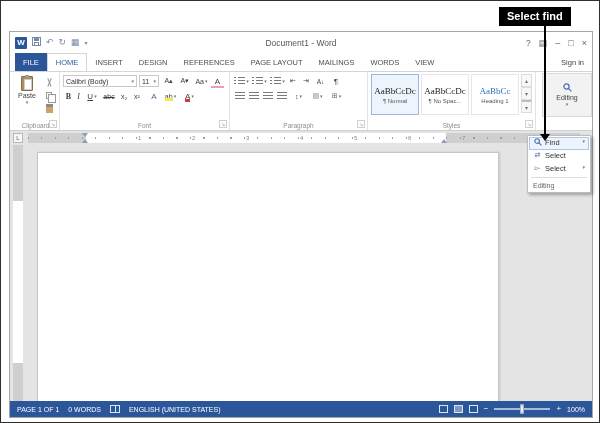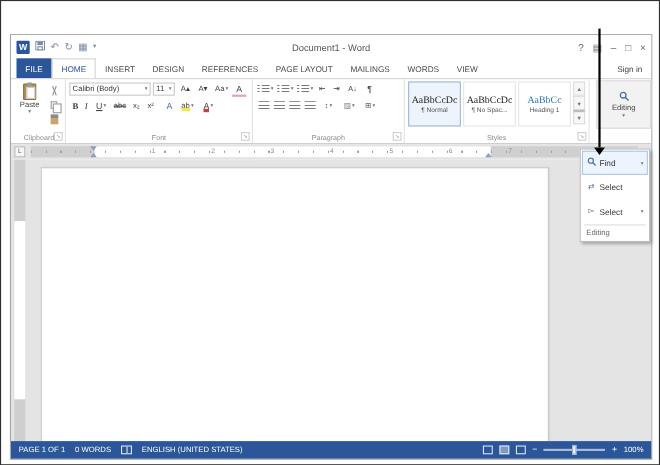--- a/index.html
+++ b/index.html
@@ -91,21 +91,21 @@
 .ind.r{left:413px;bottom:0;border-bottom:4px solid #8ba0b8}
 
 
 .docarea{position:absolute;left:0;top:113px;width:100%;height:256px;background:#e4e4e4;overflow:hidden}
 .vruler{position:absolute;left:3px;top:0;width:10px;height:100%;background:#cfcfcf}
 .vruler-white{position:absolute;left:0;top:56px;width:10px;height:162px;background:#fff}
 .page{position:absolute;left:27px;top:7px;width:462px;height:249px;background:#fff;border:1px solid #c6c6c6;border-bottom:none;box-shadow:1px 0 2px rgba(0,0,0,.12)}
 
 
 .menu{position:absolute;left:517px;top:103px;width:64px;background:#fff;border:1px solid #bdbdbd;box-shadow:2px 2px 3px rgba(0,0,0,.3);z-index:40;padding:1px;font-size:7.5px;color:#333}
-.menu-item{display:flex;align-items:center;height:13px;gap:3px;padding:10px 3px;border:1px solid transparent}
+.menu-item{display:flex;height:13px;gap:3px;padding:0 3px;border:1px solid transparent}
 .menu-item.hl{background:#edf4fd;border:1px solid #abc6e8}
 .mi-caret{margin-left:auto;font-size:5px;color:#777}
 .mi-glyph{font-size:7px;color:#4a6ea9;width:9px;text-align:center;flex:none}
 .menu-sep{height:1px;background:#ddd;margin:1px 2px}
 .menu-footer{height:12px;display:flex;align-items:center;padding:0 4px;color:#666;font-size:7px}
 
 
 .statusbar{position:absolute;left:0;top:369px;width:100%;height:16px;background:#2b579a;color:#fff;display:flex;align-items:center;gap:9px;padding:0 7px;font-size:7px}
 .sb-book{width:10px;height:8px;border:1px solid #dce4f2;position:relative;flex:none}
 .sb-book::after{content:"";position:absolute;left:4px;top:0;bottom:0;width:1px;background:#dce4f2}
@@ -358,16 +358,17 @@
         <span class="zbtn">−</span>
         <span class="ztrack">
           <span class="zthumb"></span>
         </span>
         <span class="zbtn">+</span>
         <span>100%</span>
       </span>
     </div>
   </div>
 
+  <div class="callout">Select find</div>
   <div class="arrow-line"></div>
   <div class="arrow-head"></div>
 
 </div>
 
 </body></html>

